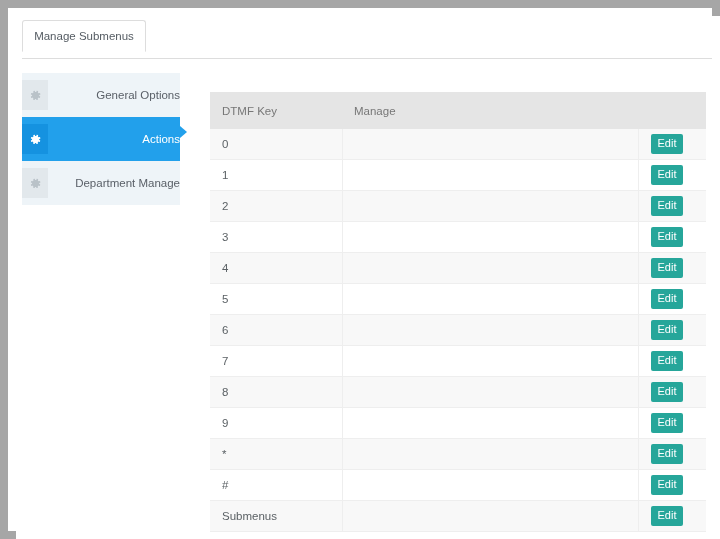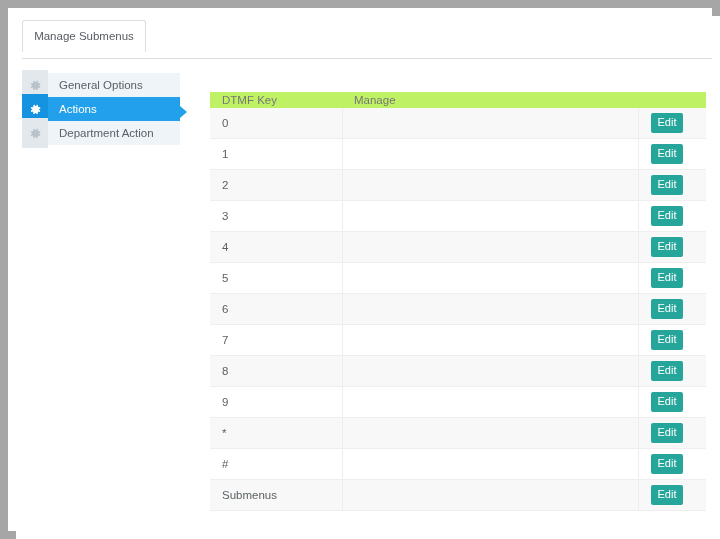--- a/index.html
+++ b/index.html
@@ -71,23 +71,24 @@
     left: 6px;
     top: 57px;
     width: 158px;
     background: #eef4f8;
     box-sizing: border-box;
   }
   .nav-item {
     position: relative;
     display: flex;
     align-items: center;
-    height: 24px;
+    height: 44px;
     cursor: pointer;
     background: #eef4f8;
+    justify-content: space-between;
   }
   .nav-item .gutter {
     width: 26px;
     height: 30px;
     background: #e2e8ec;
     display: flex;
     align-items: center;
     justify-content: center;
     flex: 0 0 26px;
   }
@@ -127,25 +128,25 @@
     position: absolute;
     left: 194px;
     top: 76px;
     width: 496px;
     border-collapse: collapse;
     border-spacing: 0;
     table-layout: fixed;
     font-size: 11.5px;
   }
   .data-table th {
-    background: #bef264;
+    background: #e5e5e5;
     color: #777777;
     font-weight: normal;
     text-align: left;
-    height: 16px;
+    height: 37px;
     padding: 0 0 0 12px;
     border: none;
     font-size: 11.5px;
   }
   .data-table td {
     height: 30px;
     padding: 0 0 0 12px;
     border-right: 1px solid #eeeeee;
     border-bottom: 1px solid #eeeeee;
     color: #5b6165;
@@ -213,21 +214,21 @@
         <span class="arrow"></span>
       </div>
 
       <div class="nav-item">
         <span class="gutter">
           <svg class="gear" viewBox="0 0 24 24" aria-hidden="true">
             <path fill="#b9c2c8" d="M12 8.5a3.5 3.5 0 1 0 0 7 3.5 3.5 0 0 0 0-7zm0 5.2a1.7 1.7 0 1 1 0-3.4 1.7 1.7 0 0 1 0 3.4z"></path>
             <path fill="#b9c2c8" d="M20.6 13.5l-1.8-.4a6.9 6.9 0 0 0 0-2.2l1.8-.4a.6.6 0 0 0 .4-.7l-.5-1.9a.6.6 0 0 0-.7-.4l-1.8.5a6.9 6.9 0 0 0-1.6-1.6l.5-1.8a.6.6 0 0 0-.4-.7l-1.9-.5a.6.6 0 0 0-.7.4l-.4 1.8a6.9 6.9 0 0 0-2.2 0l-.4-1.8a.6.6 0 0 0-.7-.4l-1.9.5a.6.6 0 0 0-.4.7l.5 1.8A6.9 6.9 0 0 0 6.5 7.9l-1.8-.5a.6.6 0 0 0-.7.4l-.5 1.9a.6.6 0 0 0 .4.7l1.8.4a6.9 6.9 0 0 0 0 2.2l-1.8.4a.6.6 0 0 0-.4.7l.5 1.9a.6.6 0 0 0 .7.4l1.8-.5a6.9 6.9 0 0 0 1.6 1.6l-.5 1.8a.6.6 0 0 0 .4.7l1.9.5a.6.6 0 0 0 .7-.4l.4-1.8a6.9 6.9 0 0 0 2.2 0l.4 1.8a.6.6 0 0 0 .7.4l1.9-.5a.6.6 0 0 0 .4-.7l-.5-1.8a6.9 6.9 0 0 0 1.6-1.6l1.8.5a.6.6 0 0 0 .7-.4l.5-1.9a.6.6 0 0 0-.4-.7z"></path>
           </svg>
         </span>
-        <span class="nav-label">Department Action</span>
+        <span class="nav-label">Department Manage</span>
       </div>
 
     </div>
 
     <table class="data-table">
       <colgroup>
         <col class="col-key">
         <col class="col-act">
         <col class="col-btn">
       </colgroup>

